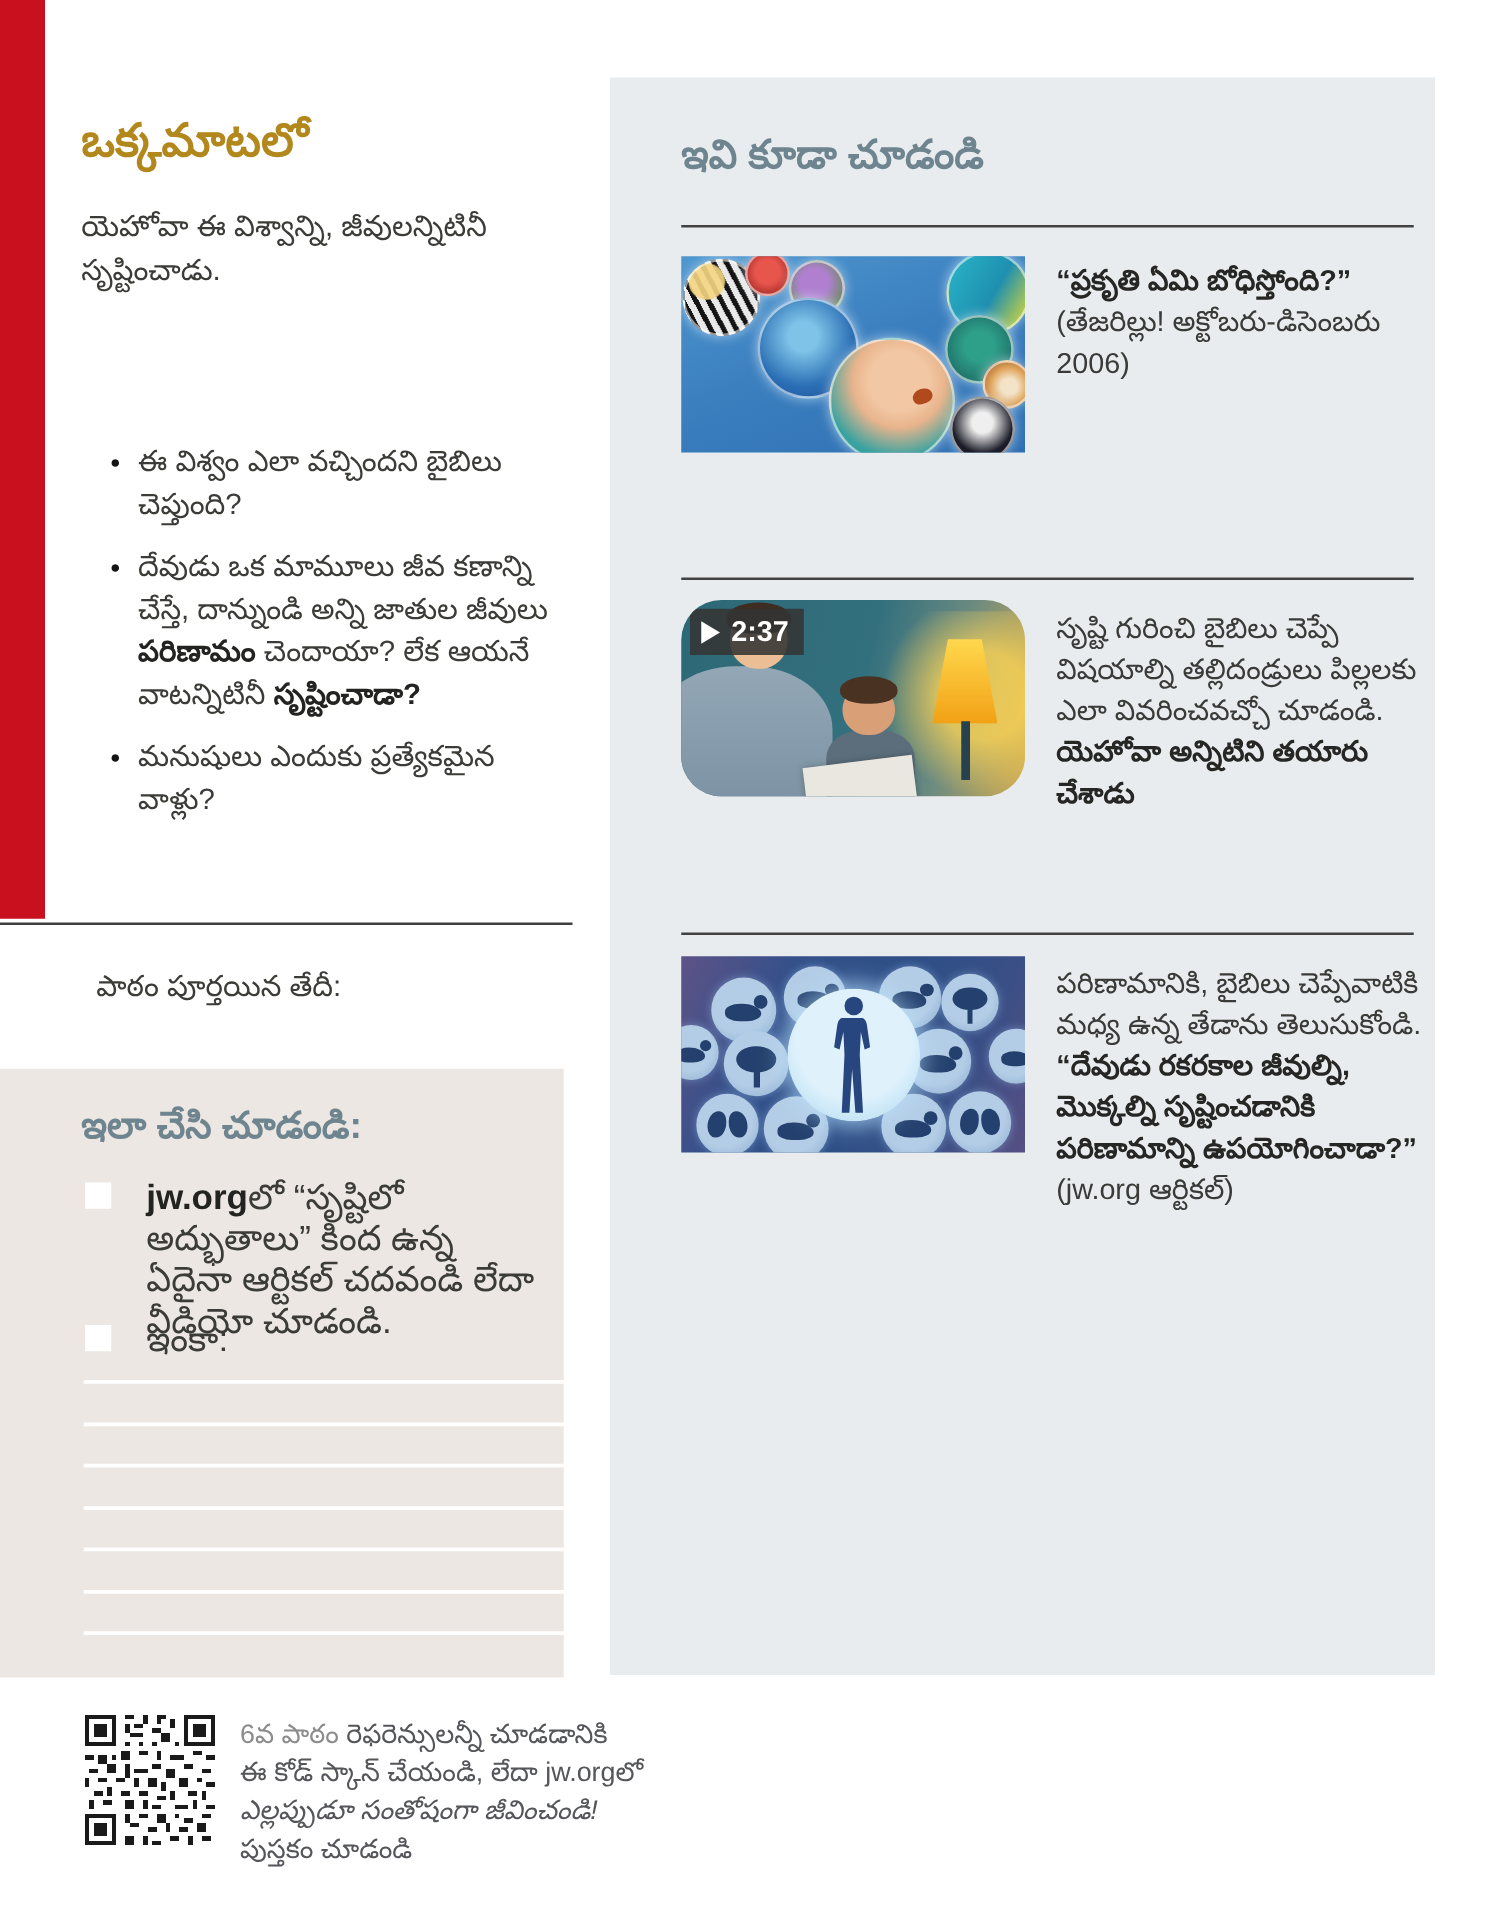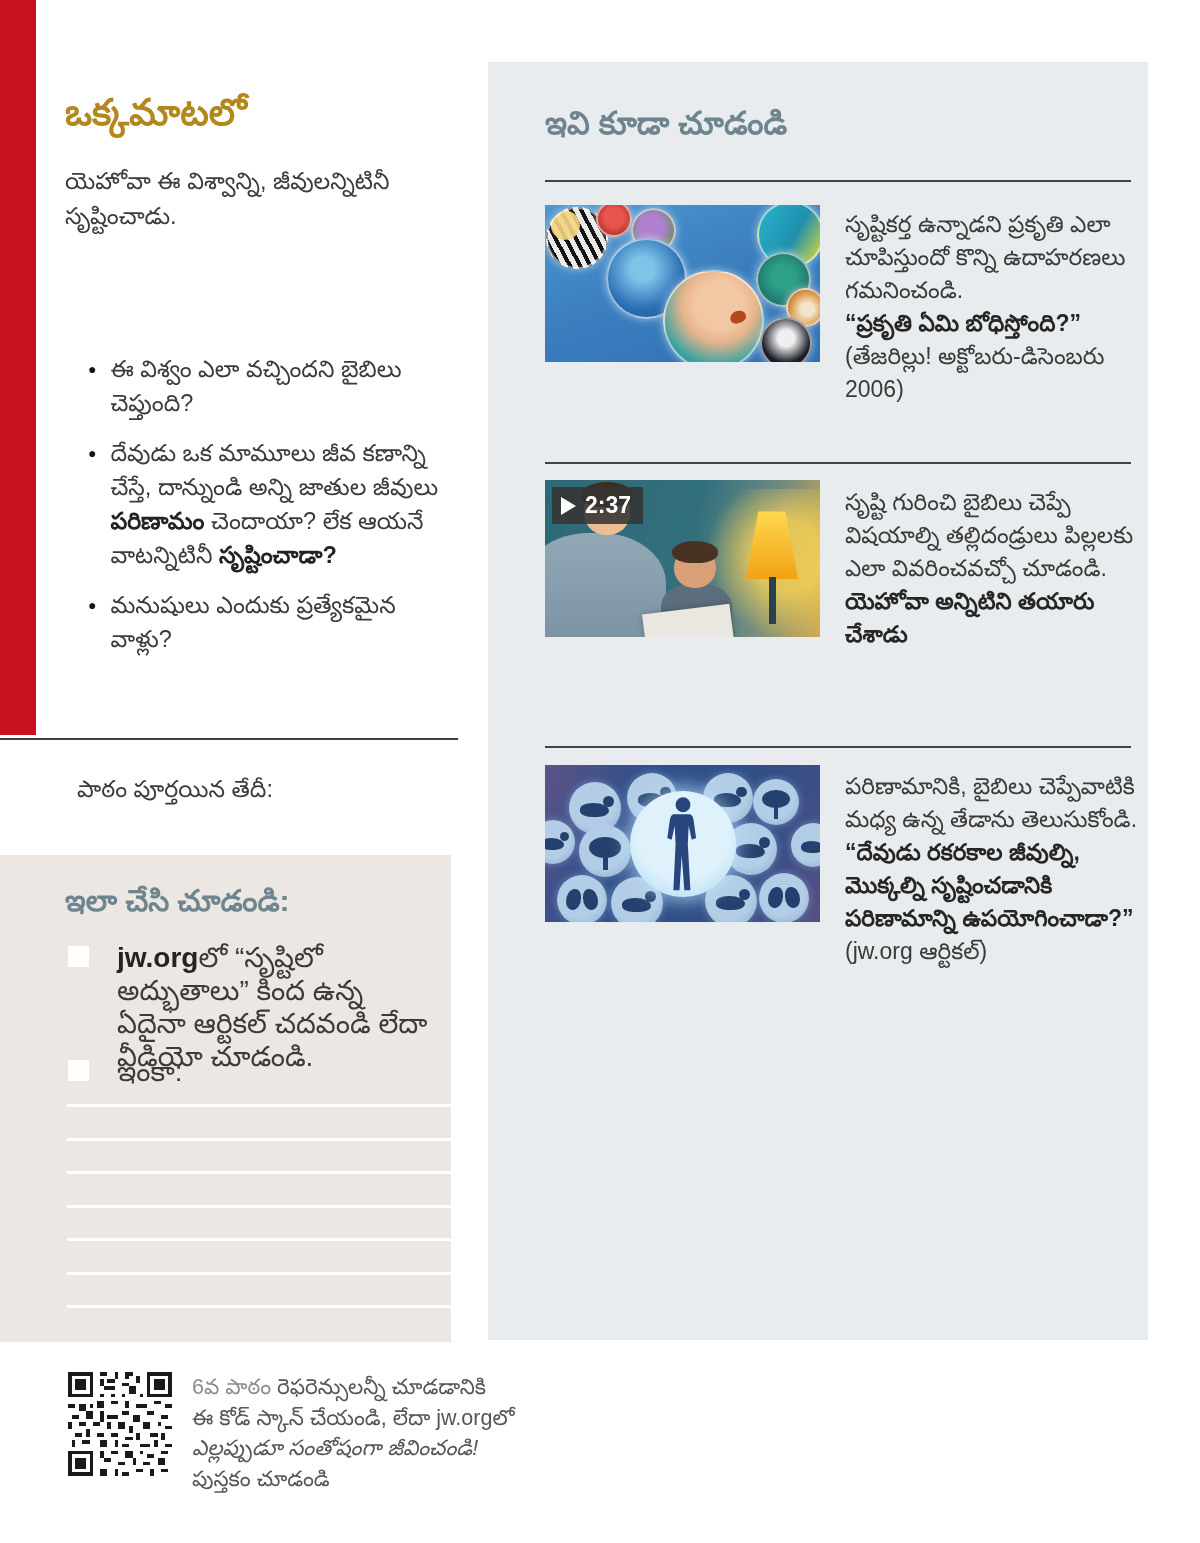--- a/index.html
+++ b/index.html
@@ -43,21 +43,21 @@
   .qr-muted{color:#8c8c8c;}
   .qr-italic{font-style:italic;}
 
   
   .panel{position:absolute;left:488px;top:62px;width:660px;height:1278px;background:#e8ecee;}
   .panel-heading{position:absolute;left:57px;top:40px;font-size:32px;line-height:42px;}
   .rule{position:absolute;left:57px;width:586px;height:2px;background:#424242;}
   .rule.r1{top:118px;} .rule.r2{top:400px;} .rule.r3{top:684px;}
 
   .thumb{position:absolute;left:57px;width:275px;height:157px;overflow:hidden;}
-  .thumb.t1{top:143px;} .thumb.t2{top:418px;} .thumb.t3{top:703px;}
+  .thumb.t1{top:143px;} .thumb.t2{top:418px;border-radius:32px;} .thumb.t3{top:703px;}
 
   .see-text{position:absolute;left:357px;width:292px;font-size:23px;line-height:33px;color:#3a3a38;}
   .see-text.s1{top:146px;} .see-text.s2{top:424px;} .see-text.s3{top:708px;}
   .see-text p{margin:0;}
   .see-text .ttl{color:#262624;font-weight:bold;}
   .src-italic{}
 
   
   .t1{background:linear-gradient(160deg,#4e97cf 0%,#3c80c0 45%,#2f6fb2 100%);}
   .bubble{position:absolute;border-radius:50%;border:2px solid rgba(255,255,255,.55);
@@ -226,21 +226,20 @@
       <div class="bubble bf"></div>
       <div class="bubble bp"></div>
       <div class="bubble bd"></div>
       <div class="bubble bc"></div>
       <div class="bubble ba"></div>
       <div class="bubble bk"></div>
       <div class="bubble bn"></div>
       <div class="bubble bpg"></div>
     </div>
     <div class="see-text s1">
-      <p>సృష్టికర్త ఉన్నాడని ప్రకృతి ఎలా చూపిస్తుందో కొన్ని ఉదాహరణలు గమనించండి.</p>
       <p class="ttl">“ప్రకృతి ఏమి బోధిస్తోంది?”</p>
       <p><span>(</span><span class="src-italic">తేజరిల్లు!</span><span> అక్టోబరు-డిసెంబరు 2006)</span></p>
     </div>
 
     <div class="rule r2"></div>
 
     <div class="thumb t2">
       <div class="lamp-glow"></div>
       <div class="lamp-shade"></div>
       <div class="lamp-pole"></div>

